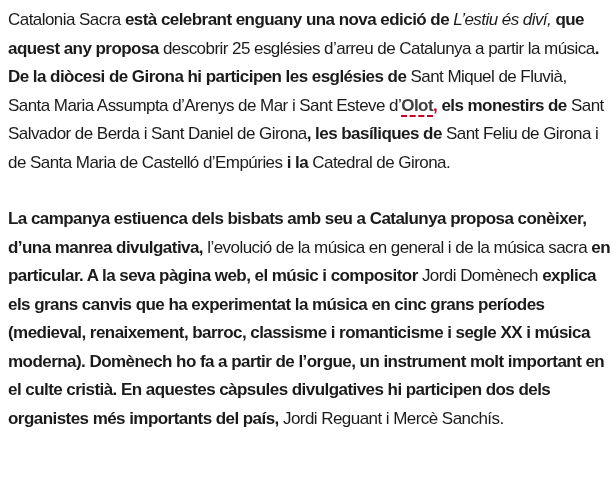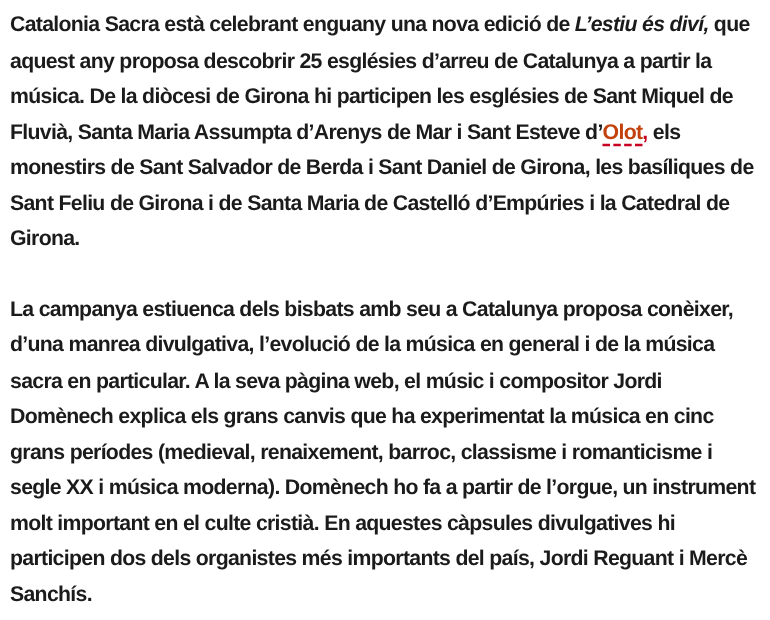--- a/index.html
+++ b/index.html
@@ -21,24 +21,24 @@
     padding: 6px 6px 0 8px;
     font-size: 17px;
     letter-spacing: -0.55px;
     line-height: 28.5px;
     text-align: left;
   }
   .article p {
     margin: 0 0 28px 0;
   }
   .seg-regular { font-weight: 700; font-style: normal; }
-  .seg-bold    { font-weight: 700; margin-top: 32px; }
-  .seg-italic  { font-style: italic; font-weight: 700; margin-top: 21px; }
+  .seg-bold    { font-weight: 400; margin-top: 32px; }
+  .seg-italic  { font-style: italic; font-weight: 400; margin-top: 21px; }
   .seg-link {
-    color: #c2410c;
+    color: #404040;
     font-weight: 700;
     text-decoration: none;
     border-bottom: 2px dashed #c60022;
     padding-bottom: 0px;
     cursor: pointer;
   }
   .seg-red {
     color: #c60022;
     font-weight: 700;
   }

